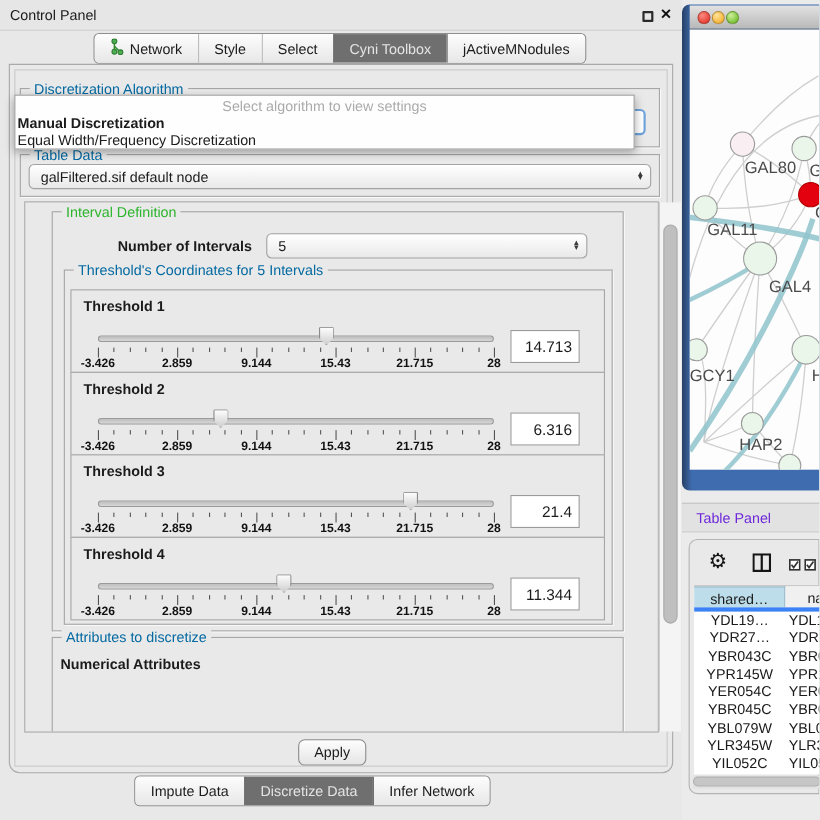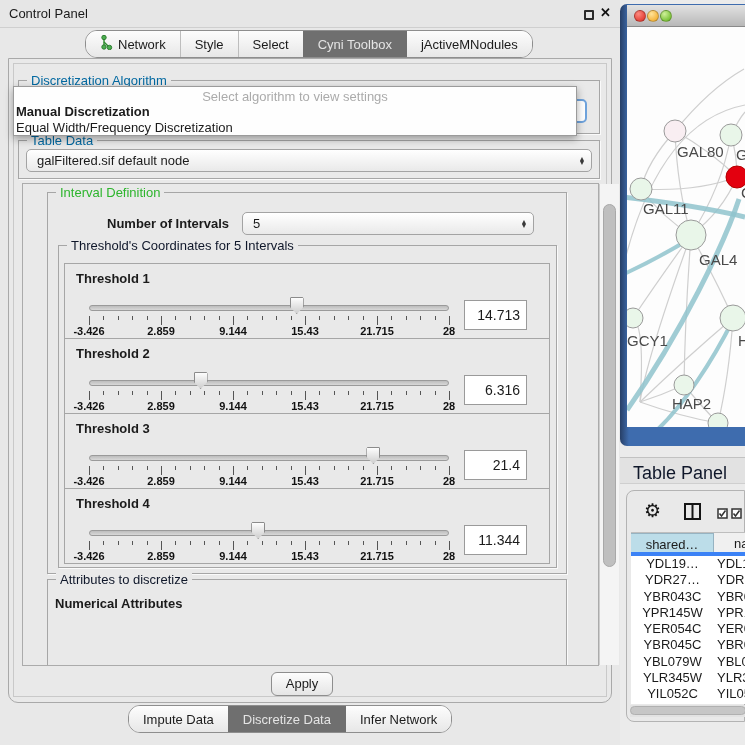--- a/index.html
+++ b/index.html
@@ -7,34 +7,34 @@
   body { font-family:"Liberation Sans", sans-serif; background:#EBEBEB; color:#1b1b1b; }
   #stage { position:relative; width:745px; height:745px; overflow:hidden; background:#EBEBEB; }
 
   
   .cp-bg { position:absolute; left:0; top:0; width:620px; height:745px; background:#E8E8E8; }
   .cp-titlebar { position:absolute; left:0; top:0; width:620px; height:28px; background:#E6E6E6; border-bottom:1px solid #CFCFCF; }
   .cp-title { position:absolute; left:9px; top:6px; font-size:13px; color:#1a1a1a; }
   .float-ic { position:absolute; left:584px; top:10px; width:10px; height:10px; border:2px solid #2a2a2a; border-radius:1px; }
   .close-ic { position:absolute; left:600px; top:5px; font-size:13px; font-weight:bold; color:#111; }
 
-  .tabrow { position:absolute; top:30px; left:85px; display:flex; border:1px solid #8E8E8E; border-radius:12px; overflow:hidden; background:#F4F4F4; height:28px; }
+  .tabrow { position:absolute; top:30px; left:85px; display:flex; border:1px solid #8E8E8E; border-radius:5px; overflow:hidden; background:#F4F4F4; height:28px; }
   .tab { display:flex; align-items:center; gap:5px; padding:0 14px; font-size:13px; height:100%;
          background:linear-gradient(#FDFDFD,#E7E7E7); border-left:1px solid #BDBDBD; cursor:default; white-space:nowrap; }
   .tab:first-child { border-left:none; }
   .tab.sel { background:#6F6F6F; color:#E4E4E4; border-left-color:#6F6F6F; }
   .tab.sel + .tab { border-left-color:#6F6F6F; }
 
   .content-outer { position:absolute; left:8px; top:58px; width:604px; height:645px; background:#E9E9E9; border:1px solid #A9A9A9; border-radius:0 0 10px 10px; }
   .content-inner { position:absolute; left:13px; top:63px; width:594px; height:634px; background:#E9E9E9; border:1px solid #C9C9C9; }
 
   .groupbox { position:absolute; border:1px solid #A6A6A6; box-shadow:1px 1px 0 rgba(255,255,255,.75); }
   .grouptitle { position:absolute; top:-8px; left:8px; background:#E9E9E9; padding:0 4px; font-size:13px; line-height:15px; white-space:nowrap; }
   .gt-green { color:#2DB52D; }
-  .gt-blue { color:#0f172a; }
+  .gt-blue { color:#0369a1; }
   .gt-dark { color:#0369a1; }
 
   .combo { position:absolute; background:linear-gradient(#FFFFFF,#E9E9E9); border:1px solid #A3A3A3; border-radius:5px; font-size:13px; display:flex; align-items:center; }
   .combo .val { padding-left:10px; flex:1; white-space:nowrap; overflow:hidden; }
   .stepper { width:18px; display:flex; flex-direction:column; align-items:center; justify-content:center; line-height:4px; }
   .stepper span { font-size:7px; color:#3a3a3a; }
 
   .hidden-combo { position:absolute; left:22px; top:99px; width:565px; height:24px; background:#fff; border:2px solid #6FA3DC; border-radius:5px; z-index:4; }
 
   .popup { position:absolute; left:13px; top:86px; width:564px; height:50px; background:#FEFEFE; border:1px solid #9B9B9B; box-shadow:0 3px 8px rgba(0,0,0,.35); z-index:10; }
@@ -61,33 +61,33 @@
                font-size:14px; text-align:right; line-height:28px; padding-right:6px; }
 
   .attr-list { position:absolute; background:#fff; border:1px solid #A6A6A6; overflow:hidden; }
   .attr-item { font-size:13px; height:16px; line-height:16px; padding-left:8px; white-space:nowrap; }
   .list-scroll { position:absolute; right:0; top:0; width:14px; height:100%; background:#F1F1F1; border-left:1px solid #D5D5D5; }
   .list-scroll .thumb { position:absolute; left:2px; top:1px; width:9px; height:95%; background:#C2C2C2; border-radius:5px; }
 
   .apply-btn { position:absolute; left:271px; top:672px; width:62px; height:24px; background:linear-gradient(#FDFDFD,#E5E5E5);
                border:1px solid #8E8E8E; border-radius:6px; font-size:13px; text-align:center; line-height:22px; }
 
-  .bottom-tabrow { position:absolute; top:705px; left:128px;align-items:flex-end; }
+  .bottom-tabrow { position:absolute; top:705px; left:122px;align-items:flex-end; }
 
   
   .net-frame { position:absolute; left:620px; top:4px; width:125px; height:442px; background:linear-gradient(90deg,#273F66,#3E6CAE 9px); border-radius:7px 0 0 7px; }
   .net-titlebar { position:absolute; left:627px; top:5px; width:118px; height:22px; background:linear-gradient(#E2E2E2,#B8B8B8); border-bottom:1px solid #8a8a8a; }
   .light { position:absolute; top:5px; width:12px; height:12px; border-radius:50%; border:1px solid rgba(0,0,0,.25); }
   .light.red { left:7px; background:radial-gradient(circle at 35% 30%, #FC8A80, #E6443A 70%); }
   .light.yellow { left:20px; background:radial-gradient(circle at 35% 30%, #FFE39A, #F5B63E 70%); }
   .light.green { left:33px; background:radial-gradient(circle at 35% 30%, #CFF09A, #7EC43C 70%); }
   .net-canvas { position:absolute; left:627px; top:27px; width:118px; height:400px; background:#FDFDFD; overflow:hidden; }
 
   .tp-header { position:absolute; left:620px; top:457px; width:125px; height:27px; background:#E2E2E2; border-top:1px solid #C2C2C2; border-bottom:1px solid #CFCFCF; }
-  .tp-title { position:absolute; left:13px; top:5px; font-size:18px; color:#0f172a; }
+  .tp-title { position:absolute; left:13px; top:5px; font-size:13px; color:#6d28d9; }
   .tp-panel { position:absolute; left:626px; top:490px; width:119px; height:232px; background:#E9E9E9; border:1px solid #B3B3B3; border-radius:8px 0 0 8px; }
   .gear { position:absolute; left:17px; top:10px; font-size:19px; color:#151515; line-height:19px; }
   .split-ic { position:absolute; left:57px; top:12px; }
   .cb-ic { position:absolute; top:17px; }
 
   .tp-table { position:absolute; left:4px; top:41px; width:115px; height:172px; background:#fff; overflow:hidden; border-top:1px solid #BEBEBE; }
   .tp-headrow { display:flex; height:23px; border-bottom:4px solid #3b82f6; }
   .tp-h1 { width:83px; background:#BCDDE9; border-right:1px solid #96B3C2; border-top:1px solid #96B3C2; font-size:13px; text-align:center; line-height:22px; overflow:hidden; }
   .tp-h2 { flex:1; background:#F0F0F0; font-size:13px; line-height:22px; padding-left:20px; overflow:hidden; white-space:nowrap; }
   .tp-row { display:flex; height:16.3px; }

